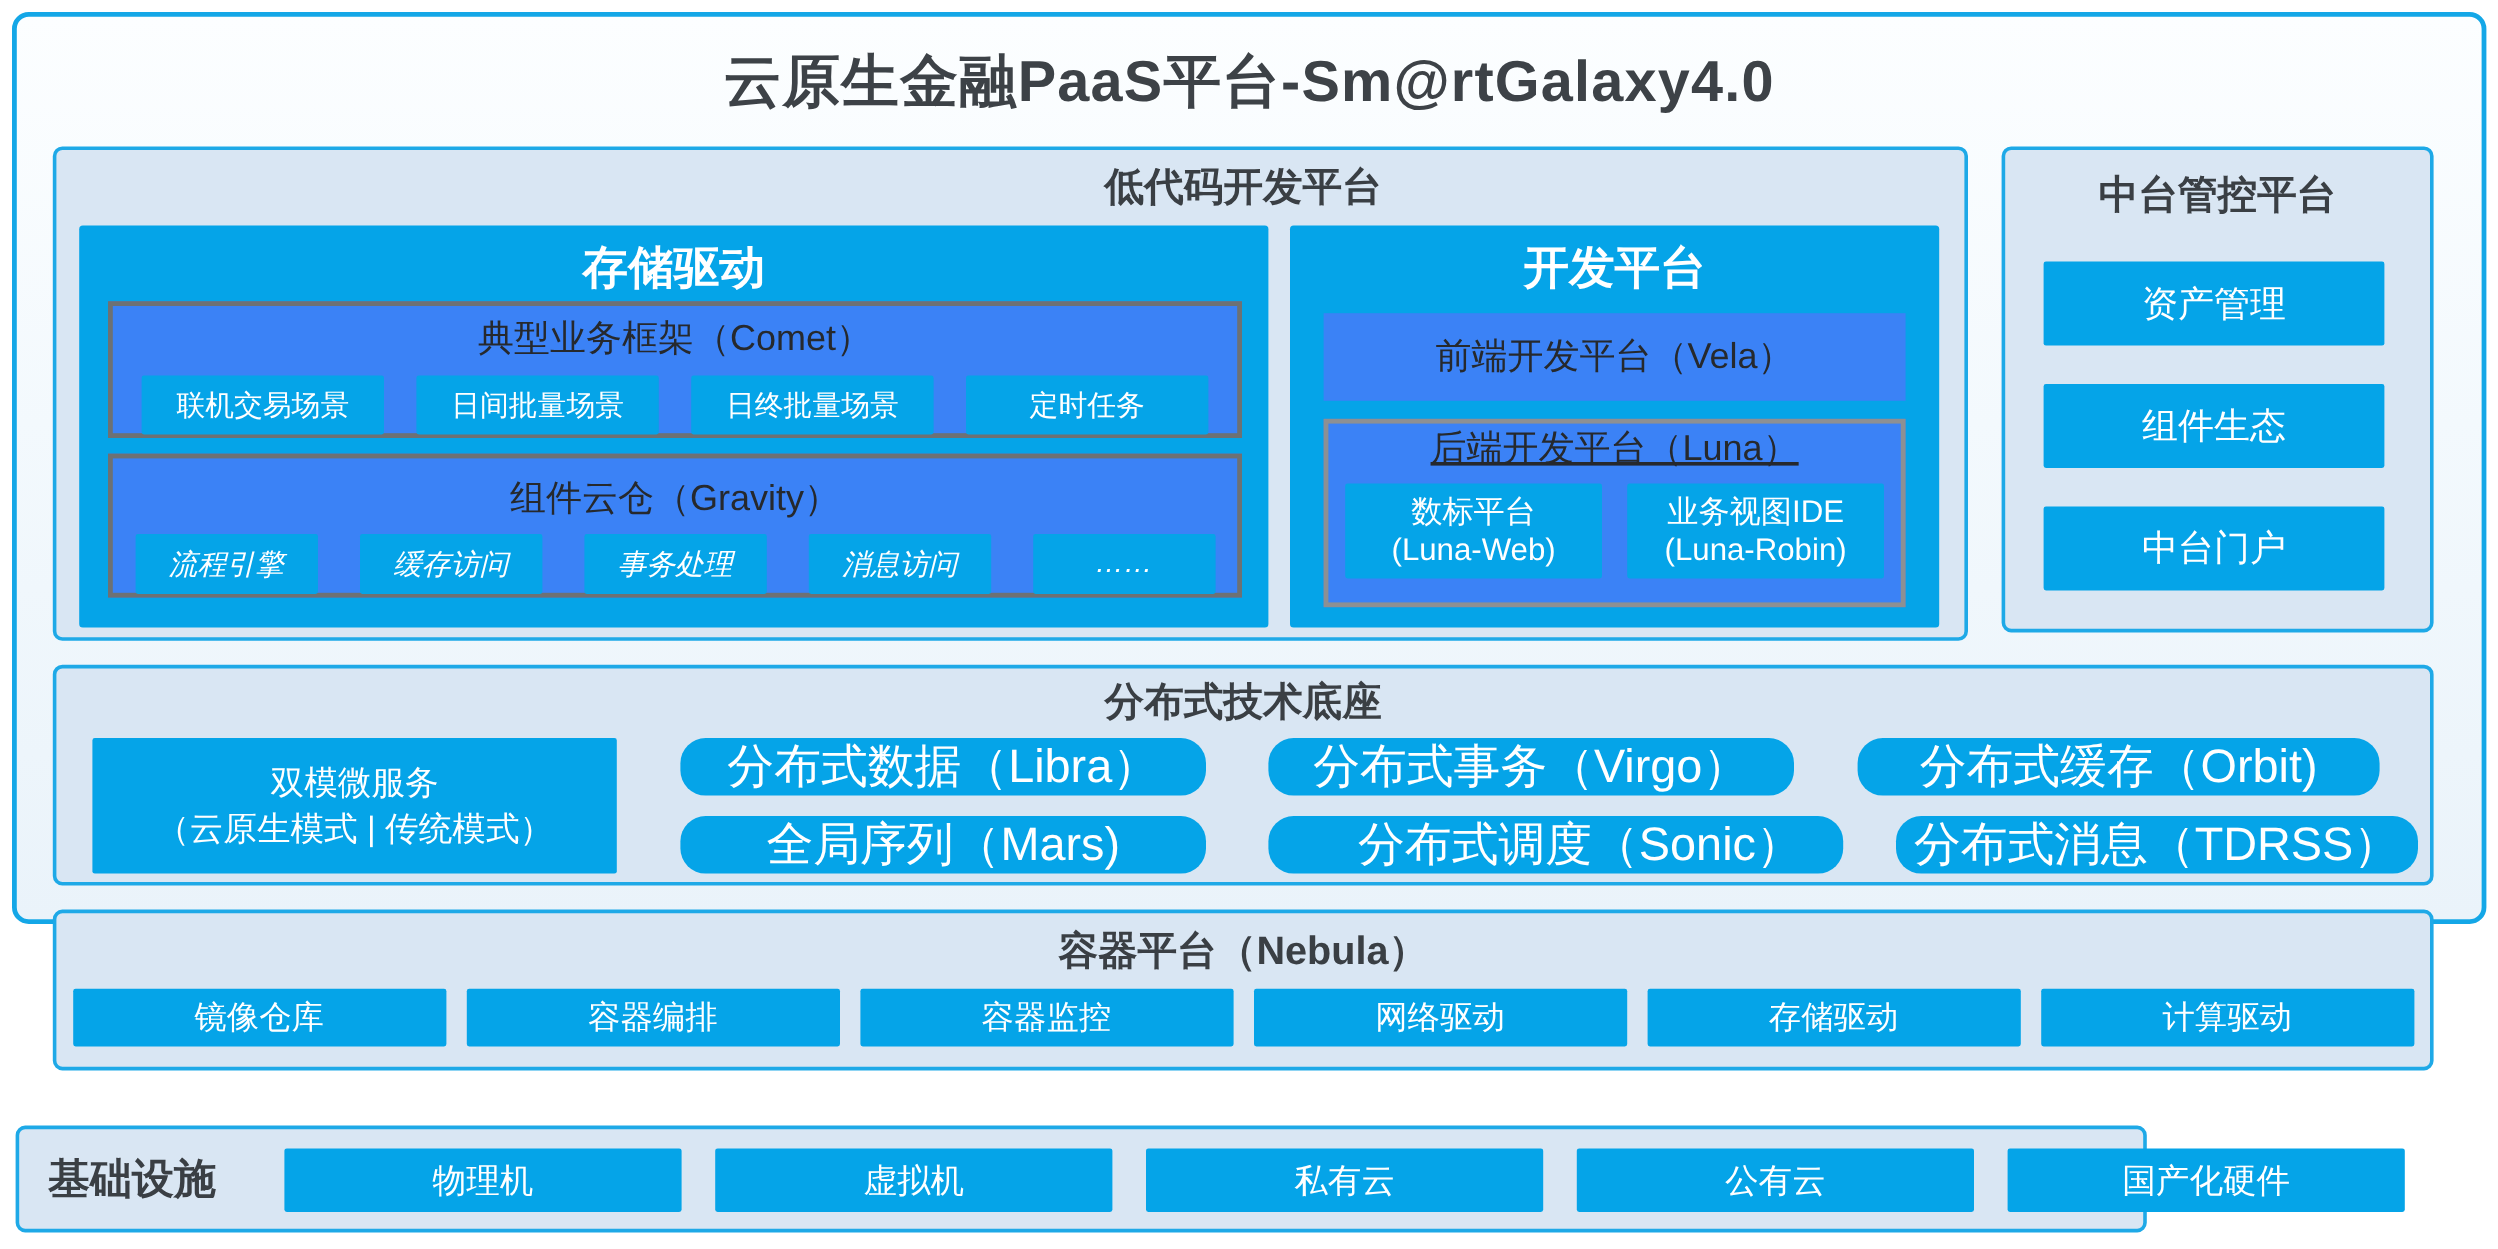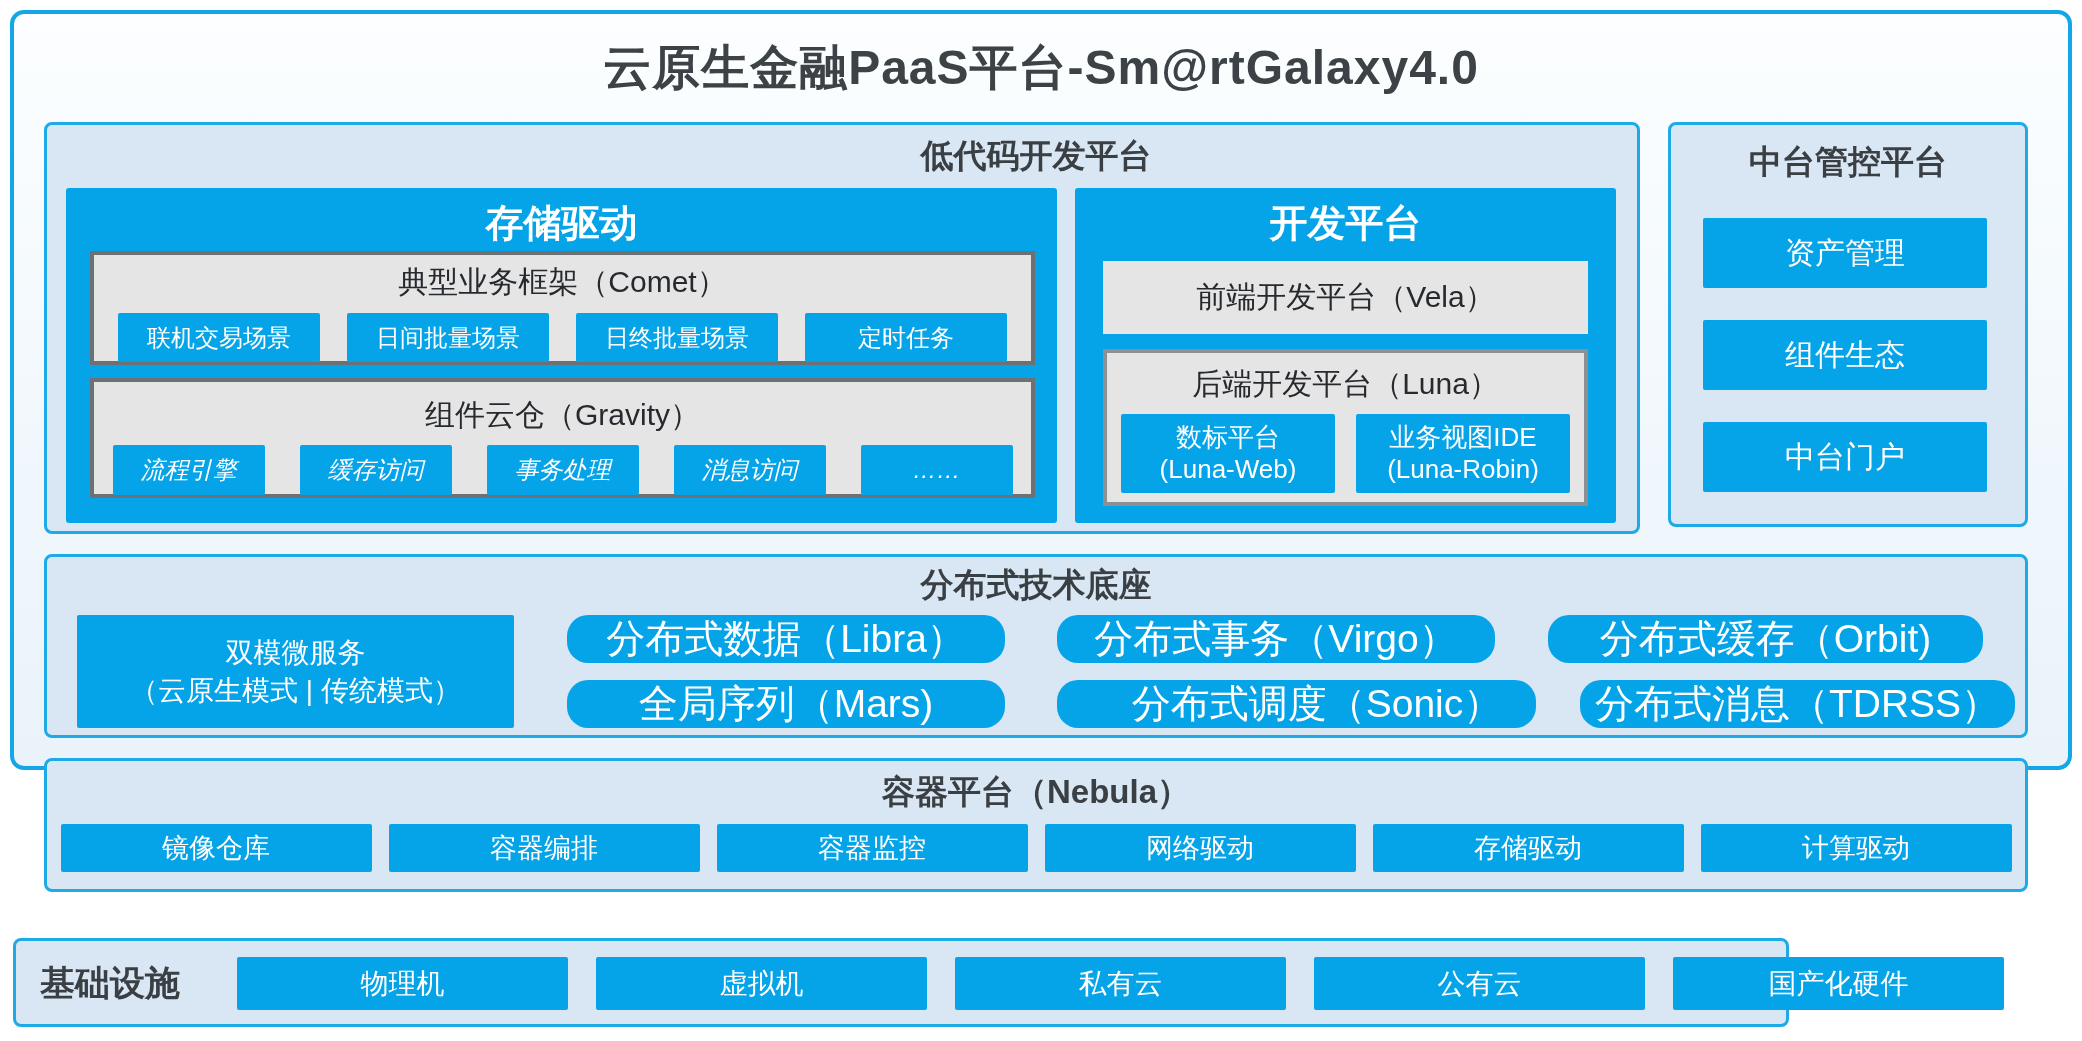--- a/index.html
+++ b/index.html
@@ -28,31 +28,31 @@
   .p-infra{position:absolute;left:13px;top:938px;width:1776px;height:89px;
            background:#d9e6f3;border:3px solid #1ea9e7;border-radius:8px;box-sizing:border-box;}
 
   
   .cyanbox{position:absolute;background:#05a4e8;border-radius:3px;}
   .cyanbox-title{text-align:center;color:#ffffff;font-size:38px;font-weight:bold;padding-top:10px;}
   .box-runtime{left:19px;top:63px;width:991px;height:335px;}
   .box-dev{left:1028px;top:63px;width:541px;height:335px;}
 
   
-  .white{position:absolute;background:#e5e5e5;box-sizing:border-box;}
+  .white{position:absolute;background:#3b82f6;box-sizing:border-box;}
   .white-bordered{border:4px solid #6d7174;}
   .white-title{text-align:center;font-size:30px;color:#26292d;}
   .box-comet{left:24px;top:63px;width:945px;height:114px;}
   .box-comet .white-title{margin-top:7px;}
   .box-gravity{left:24px;top:190px;width:945px;height:120px;}
   .box-gravity .white-title{margin-top:13px;}
 
   .box-vela{left:28px;top:73px;width:485px;height:73px;display:flex;align-items:center;justify-content:center;}
   .box-luna{left:28px;top:161px;width:485px;height:157px;border:4px solid #8d9093;}
-  .box-luna .white-title{margin-top:11px;}
+  .box-luna .white-title{margin-top:0;text-decoration:underline;}
 
   
   .btn{background:#05a4e8;color:#ffffff;display:flex;align-items:center;justify-content:center;
        text-align:center;border-radius:2px;}
   .btn-row{display:flex;justify-content:center;align-items:center;}
   .comet-row{margin-top:10px;gap:27px;}
   .comet-row .btn{width:202px;height:49px;font-size:24px;}
   .gravity-row{margin-top:9px;gap:35px;}
   .gravity-row .btn{width:152px;height:50px;font-size:24px;font-style:italic;}
   .luna-row{margin-top:9px;gap:21px;}

